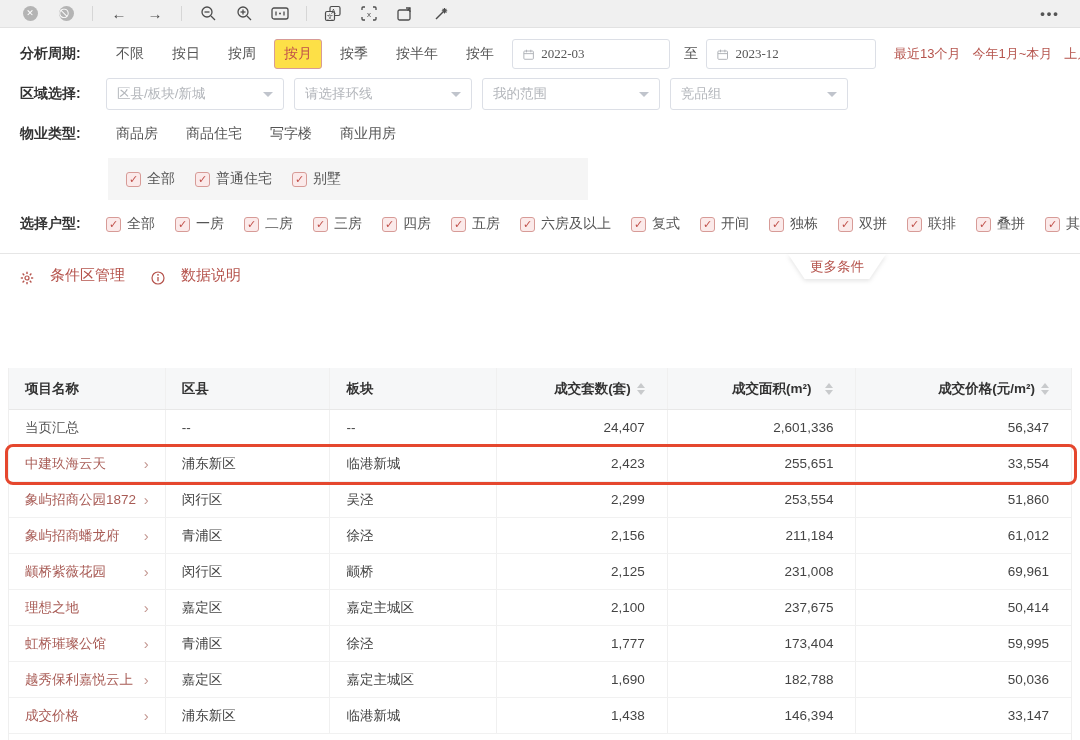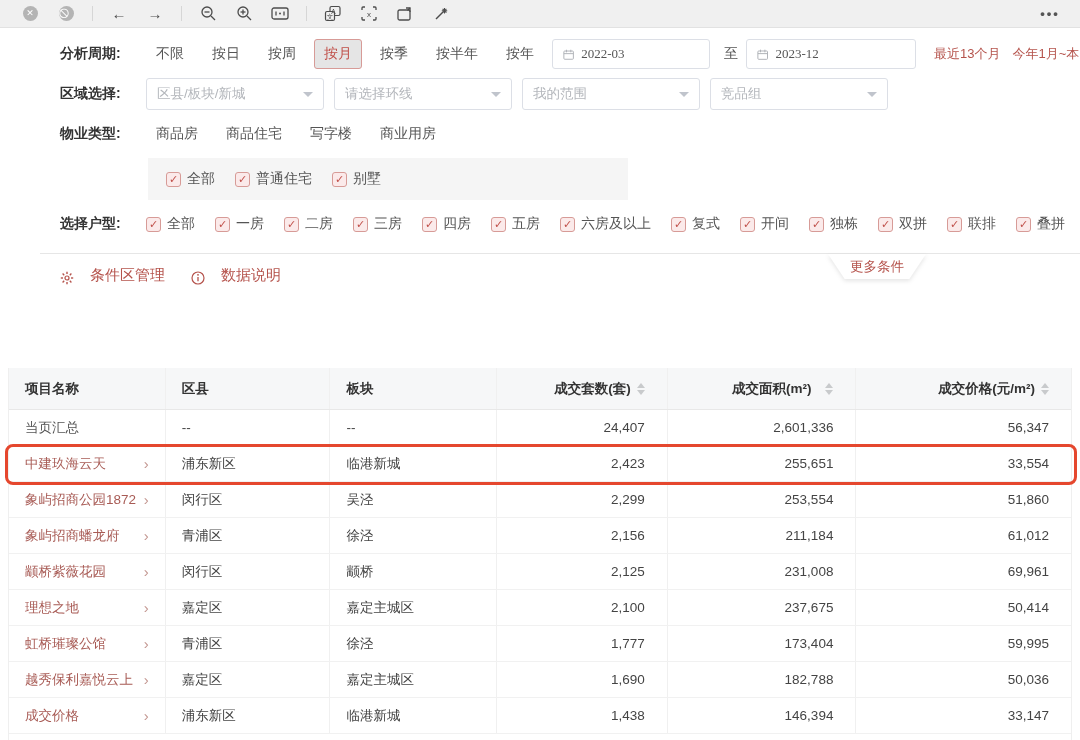--- a/index.html
+++ b/index.html
@@ -12,27 +12,27 @@
     display:flex; align-items:center; padding:0 12px; }
   .tb-ico { width:36px; height:28px; display:flex; align-items:center; justify-content:center;
     color:#4c4c4c; font-size:15px; cursor:pointer; flex-shrink:0; }
   .tb-circle { width:15px; height:15px; border-radius:50%; background:#b4b4b4; color:#fff;
     font-size:9px; line-height:15px; text-align:center; font-weight:bold; }
   .tb-div { width:1px; height:15px; background:#d6d6d6; margin:0 8px; flex-shrink:0; }
   .tb-spacer { flex:1; }
   .tb-more { letter-spacing:2px; font-weight:bold; color:#555; font-size:13px; }
 
   
-  .filters { padding-top:10px; position:relative;margin-left:40px; }
+  .filters { padding-top:10px; position:relative; }
   .f-row { display:flex; align-items:center; height:32px; margin-bottom:8px;
     padding-left:20px; white-space:nowrap; }
   .f-label { font-weight:bold; color:#333; width:86px; flex-shrink:0; font-size:14px; }
   .opt { color:#555; padding:5px 9px; margin-right:8px; border:1px solid transparent;
     border-radius:3px; cursor:pointer; flex-shrink:0; }
-  .opt.selected { color:#c0504a; background:#e5e5e5; border-color:#d79b97; }
+  .opt.selected { color:#c0504a; background:#fde047; border-color:#d79b97; }
   .date-box { display:flex; align-items:center; gap:7px; width:158px; height:30px;
     border:1px solid #dcdfe6; border-radius:3px; background:#fff; padding:0 10px;
     margin-right:6px; flex-shrink:0; }
   .date-box input { border:none; outline:none; width:100%; font-size:13px; color:#555;
     font-family:Liberation Serif, serif; background:transparent; }
   .sep { margin:0 8px; color:#555; flex-shrink:0; }
   .quick-link { color:#b5534c; font-size:13px; margin-left:12px; cursor:pointer; flex-shrink:0; }
 
   .select { width:178px; height:32px; border:1px solid #dcdfe6; border-radius:3px;
     background:#fff; display:flex; align-items:center; justify-content:space-between;

